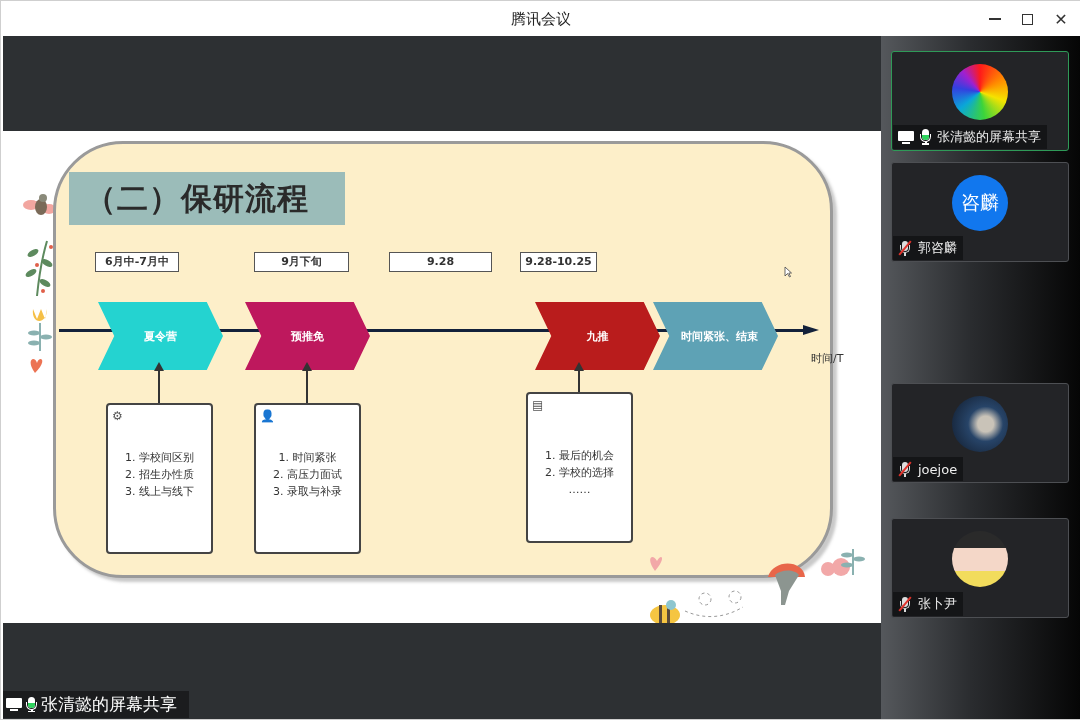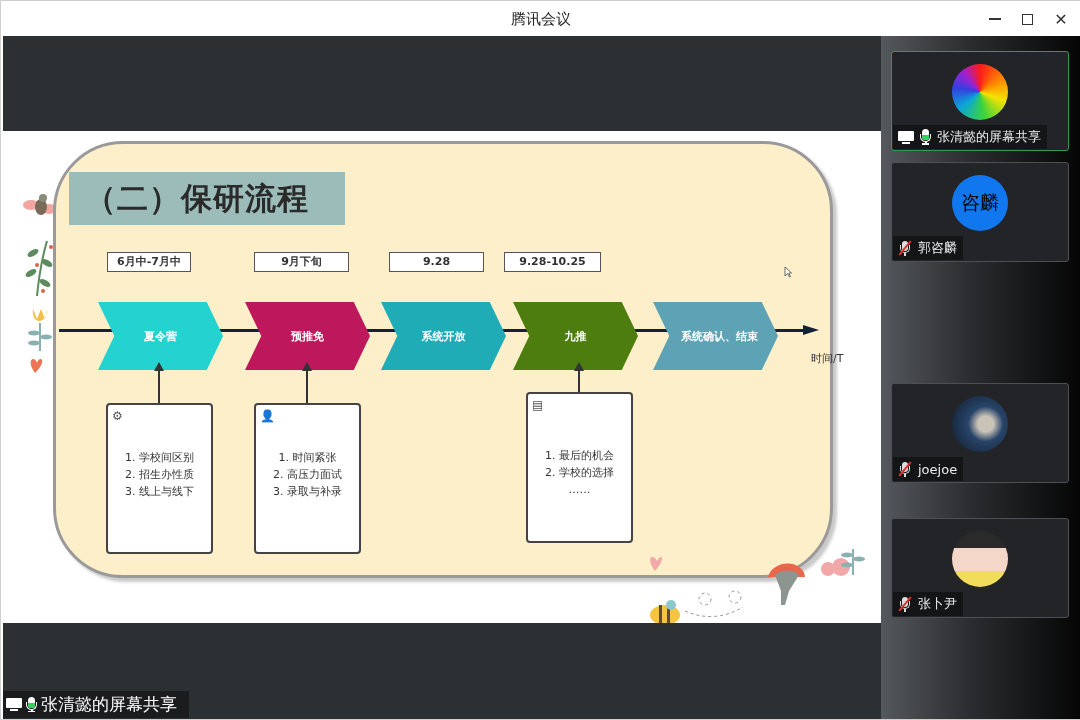--- a/index.html
+++ b/index.html
@@ -53,21 +53,21 @@
   .ico-mic-muted .cap { position: absolute; left: 4px; top: 1px; width: 6px; height: 10px; border-radius: 3px; background: #ddd; }
   .ico-mic-muted .arc { position: absolute; left: 2px; top: 5px; width: 10px; height: 8px; border: 1.5px solid #ddd; border-top: none; border-radius: 0 0 6px 6px; }
   .ico-mic-muted .stem { position: absolute; left: 6px; top: 13px; width: 1.5px; height: 3px; background: #ddd; }
   .ico-mic-muted .slash { position: absolute; left: 6px; top: -1px; width: 2px; height: 18px; background: #e0322b; transform: rotate(40deg); }
 
   .sidebar { position: absolute; left: 880px; top: 35px; width: 200px; height: 683px; background: linear-gradient(90deg, #55585c 0%, #2a2c2f 45%, #050505 100%); }
   .tile { position: absolute; left: 10px; width: 178px; height: 100px; background: #232427; border: 1px solid #4d4f53; border-radius: 3px; }
   .tile.active { border-color: #2f9a58; }
   .avatar { position: absolute; left: 60px; top: 12px; width: 56px; height: 56px; border-radius: 50%; overflow: hidden; }
   .tile-label { position: absolute; left: 1px; bottom: 1px; height: 24px; background: #141517; display: flex; align-items: center; gap: 6px; padding: 0 6px 0 5px; color: #eee; font-size: 13px; }
-  .avatar-text { display: flex; align-items: center; justify-content: center; background: #1177ee; color: #000000; font-size: 19px; font-family: Liberation Serif, serif; }
+  .avatar-text { display: flex; align-items: center; justify-content: center; background: #1177ee; color: #ffffff; font-size: 19px; font-family: Liberation Serif, serif; }
 </style>
 </head>
 <body>
 
 <div class="window">
   <div class="titlebar">
     <div class="title">腾讯会议</div>
     <div class="win-btn win-min">
         <span class="min-line"></span>
       </div>
@@ -102,43 +102,40 @@
           <ellipse cx="13" cy="152" rx="6" ry="2.5" fill="#8ab1b0"></ellipse>
         <path d="M14 182 C 4 168, 14 164, 16 172 C 18 164, 28 168, 14 182Z" fill="#ec7353"></path>
       </svg>
 
       <div class="slide-card"></div>
 
       <div class="slide-title-box">
         <div class="slide-title">（二）保研流程</div>
       </div>
 
-      <div class="date-box" style="left:104px;width:84px">6月中-7月中</div>
+      <div class="date-box" style="left:92px;width:84px">6月中-7月中</div>
       <div class="date-box" style="left:251px;width:95px">9月下旬</div>
-      <div class="date-box" style="left:386px;width:95px">9.28</div>
-      <div class="date-box" style="left:501px;width:97px">9.28-10.25</div>
+      <div class="date-box" style="left:386px;width:103px">9.28</div>
+      <div class="date-box" style="left:517px;width:77px">9.28-10.25</div>
 
       <div class="timeline"></div>
       <div class="timeline-arrow"></div>
       <div class="time-label">时间/T</div>
 
       <div class="chevron" id="chev0" style="left: 95px; width: 125px; background: rgb(36, 211, 208);">
           <span>夏令营</span>
         </div>
       <div class="chevron" id="chev1" style="left: 242px; width: 125px; background: #be185d;">
           <span>预推免</span>
         </div>
-      <div class="chevron" id="chev2" style="left: 378px; width: 125px; background: rgb(32, 172, 182);">
-          <span>系统开放</span>
-        </div>
-      <div class="chevron" id="chev3" style="left: 510px; width: 125px; background: #4d7c0f;">
+      <div class="chevron" id="chev3" style="left: 532px; width: 125px; background: #b91c1c;">
           <span>九推</span>
         </div>
       <div class="chevron" id="chev4" style="left: 650px; width: 125px; padding-left: 8px; background: rgb(94, 162, 181);">
-          <span>系统确认、结束</span>
+          <span>时间紧张、结束</span>
         </div>
 
       <div class="up-arrow" style="left:155px;top:239px;height:33px"></div>
       <div class="up-arrow" style="left:303px;top:239px;height:33px"></div>
       <div class="up-arrow" style="left:575px;top:239px;height:22px"></div>
 
       <div class="note-card" style="left:103px;top:272px;width:107px;height:151px">
         <span class="note-icon">⚙</span>
         <div class="note-list">
           <div>1.  学校间区别</div>

